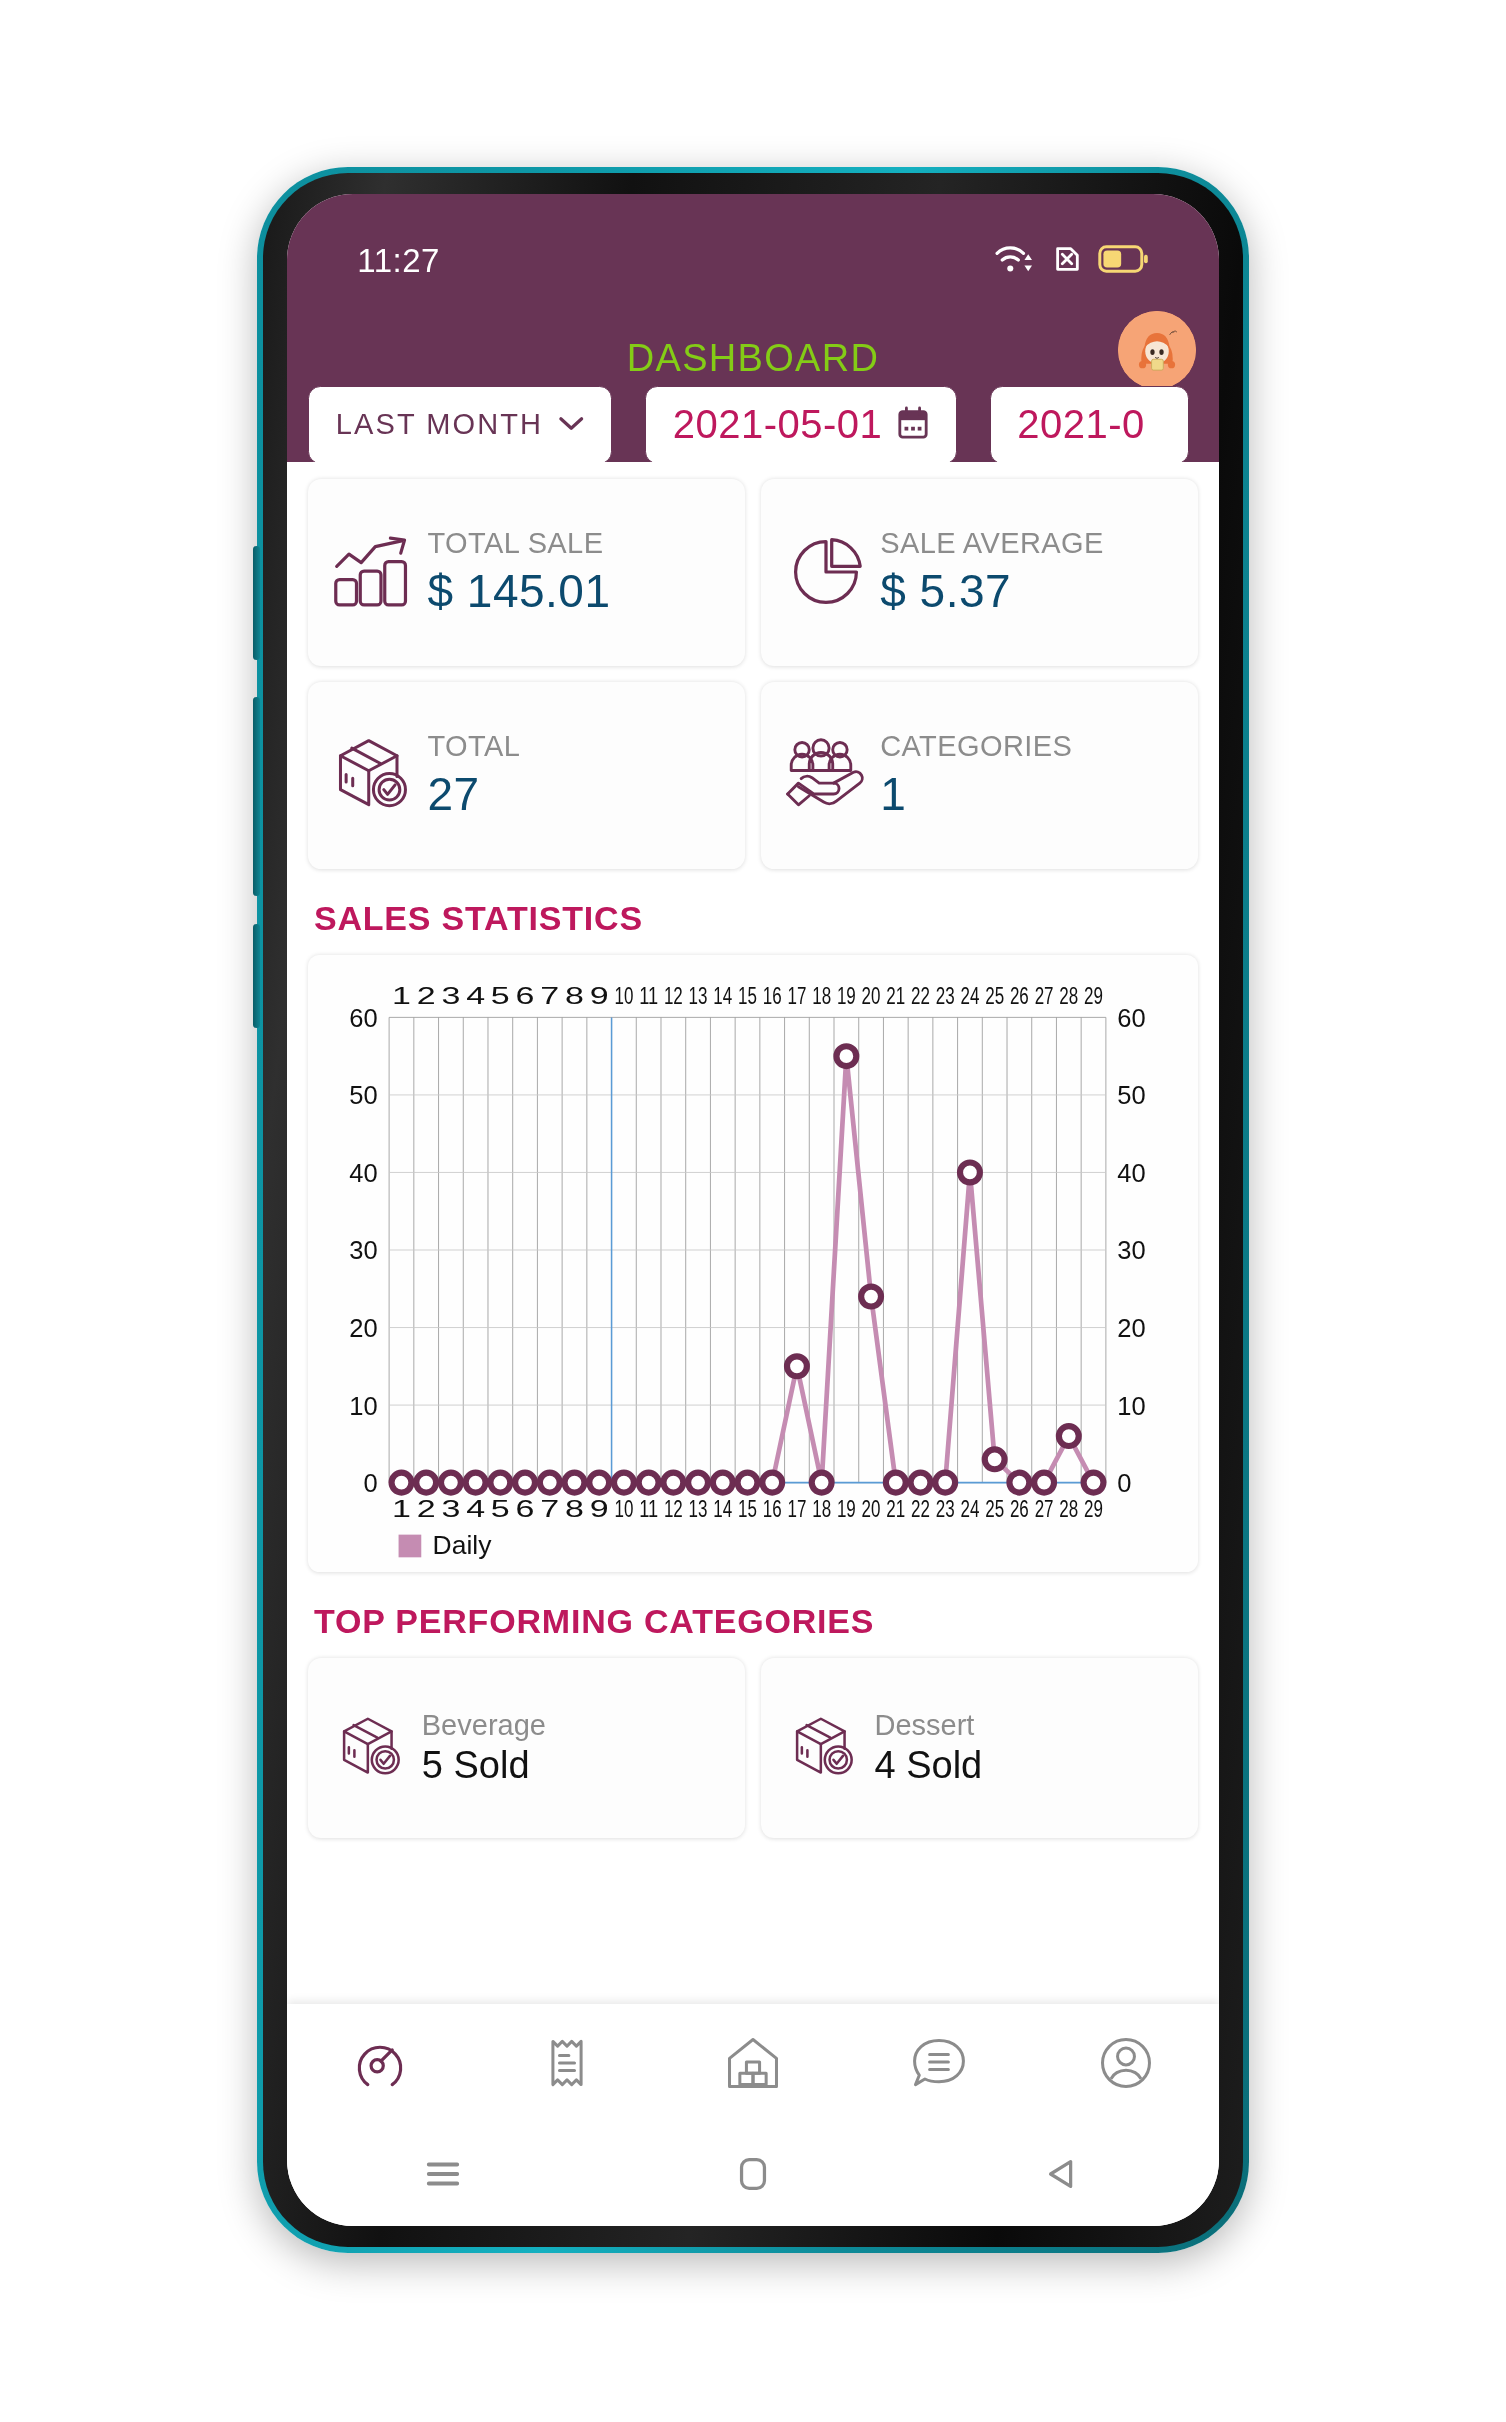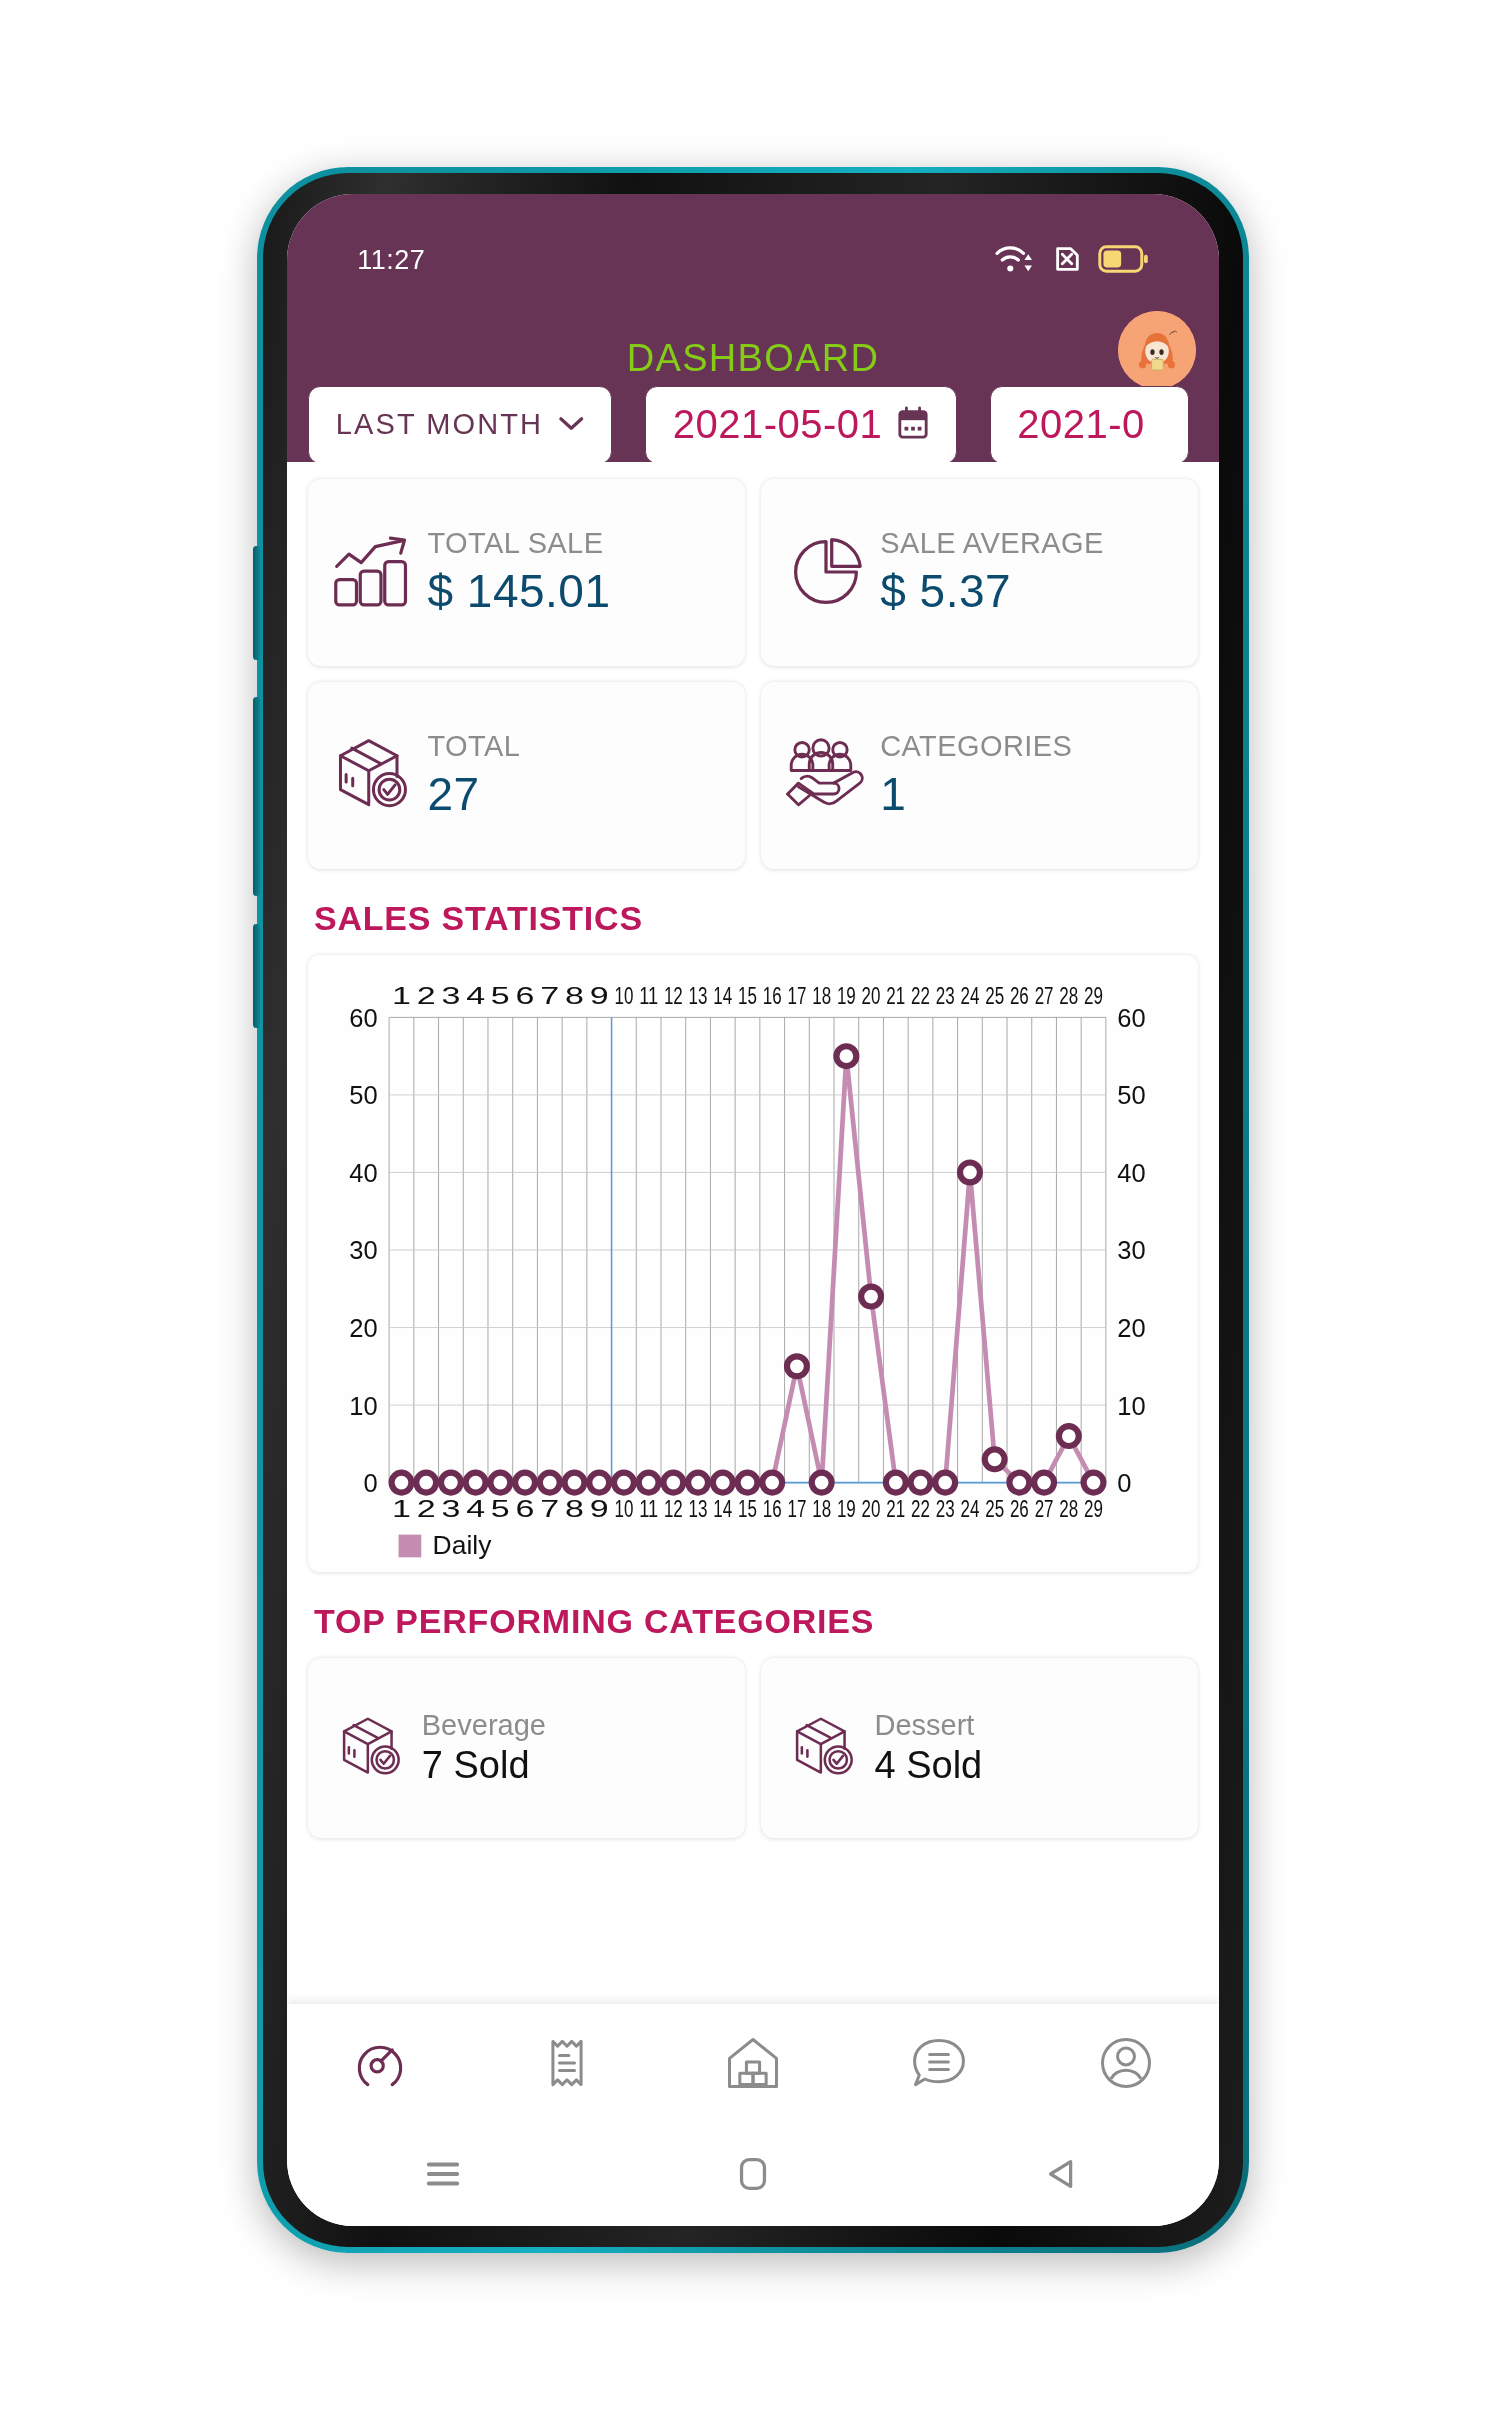--- a/index.html
+++ b/index.html
@@ -43,21 +43,21 @@
 
   
   #status-bar {
     position: relative;
     height: 106px;
     background: #683455;
     display: flex; align-items: center;
     padding: 28px 70px 0 70px;
   }
   #status-time {
-    color: #fff; font-size: 27px; letter-spacing: 0.5px;
+    color: #fff; font-size: 33px; letter-spacing: 0.5px;
   }
   #status-icons {
     margin-left: auto; display: flex; align-items: center; gap: 16px;
   }
   .si { display: block; }
 
   
   #app-bar {
     position: relative;
     height: 118px;
@@ -511,21 +511,21 @@
                   <path d="M22 14 L52 30"></path>
                     <path d="M16 42 v8 M23 46 v8"></path>
                   <circle cx="62" cy="58" r="17"></circle>
                     <circle cx="62" cy="58" r="11"></circle>
                     <path d="M56 58 l4 5 l8 -10"></path>
                 </g>
               </svg>
             </span>
             <span class="cat-text">
               <span class="cat-label">Beverage</span>
-              <span class="cat-value">7 Sold</span>
+              <span class="cat-value">5 Sold</span>
             </span>
           </div>
           <div class="cat-card">
             <span class="stat-icon">
               <svg width="70" height="68" viewBox="0 0 88 86">
                 <g fill="none" stroke="#6d2d52" stroke-width="3.2" stroke-linejoin="round" stroke-linecap="round">
                   <path d="M40 6 L70 22 L40 38 L10 22 Z"></path>
                     <path d="M10 22 V58 L40 74 V38"></path>
                     <path d="M70 22 V44"></path>
                   <path d="M22 14 L52 30"></path>

